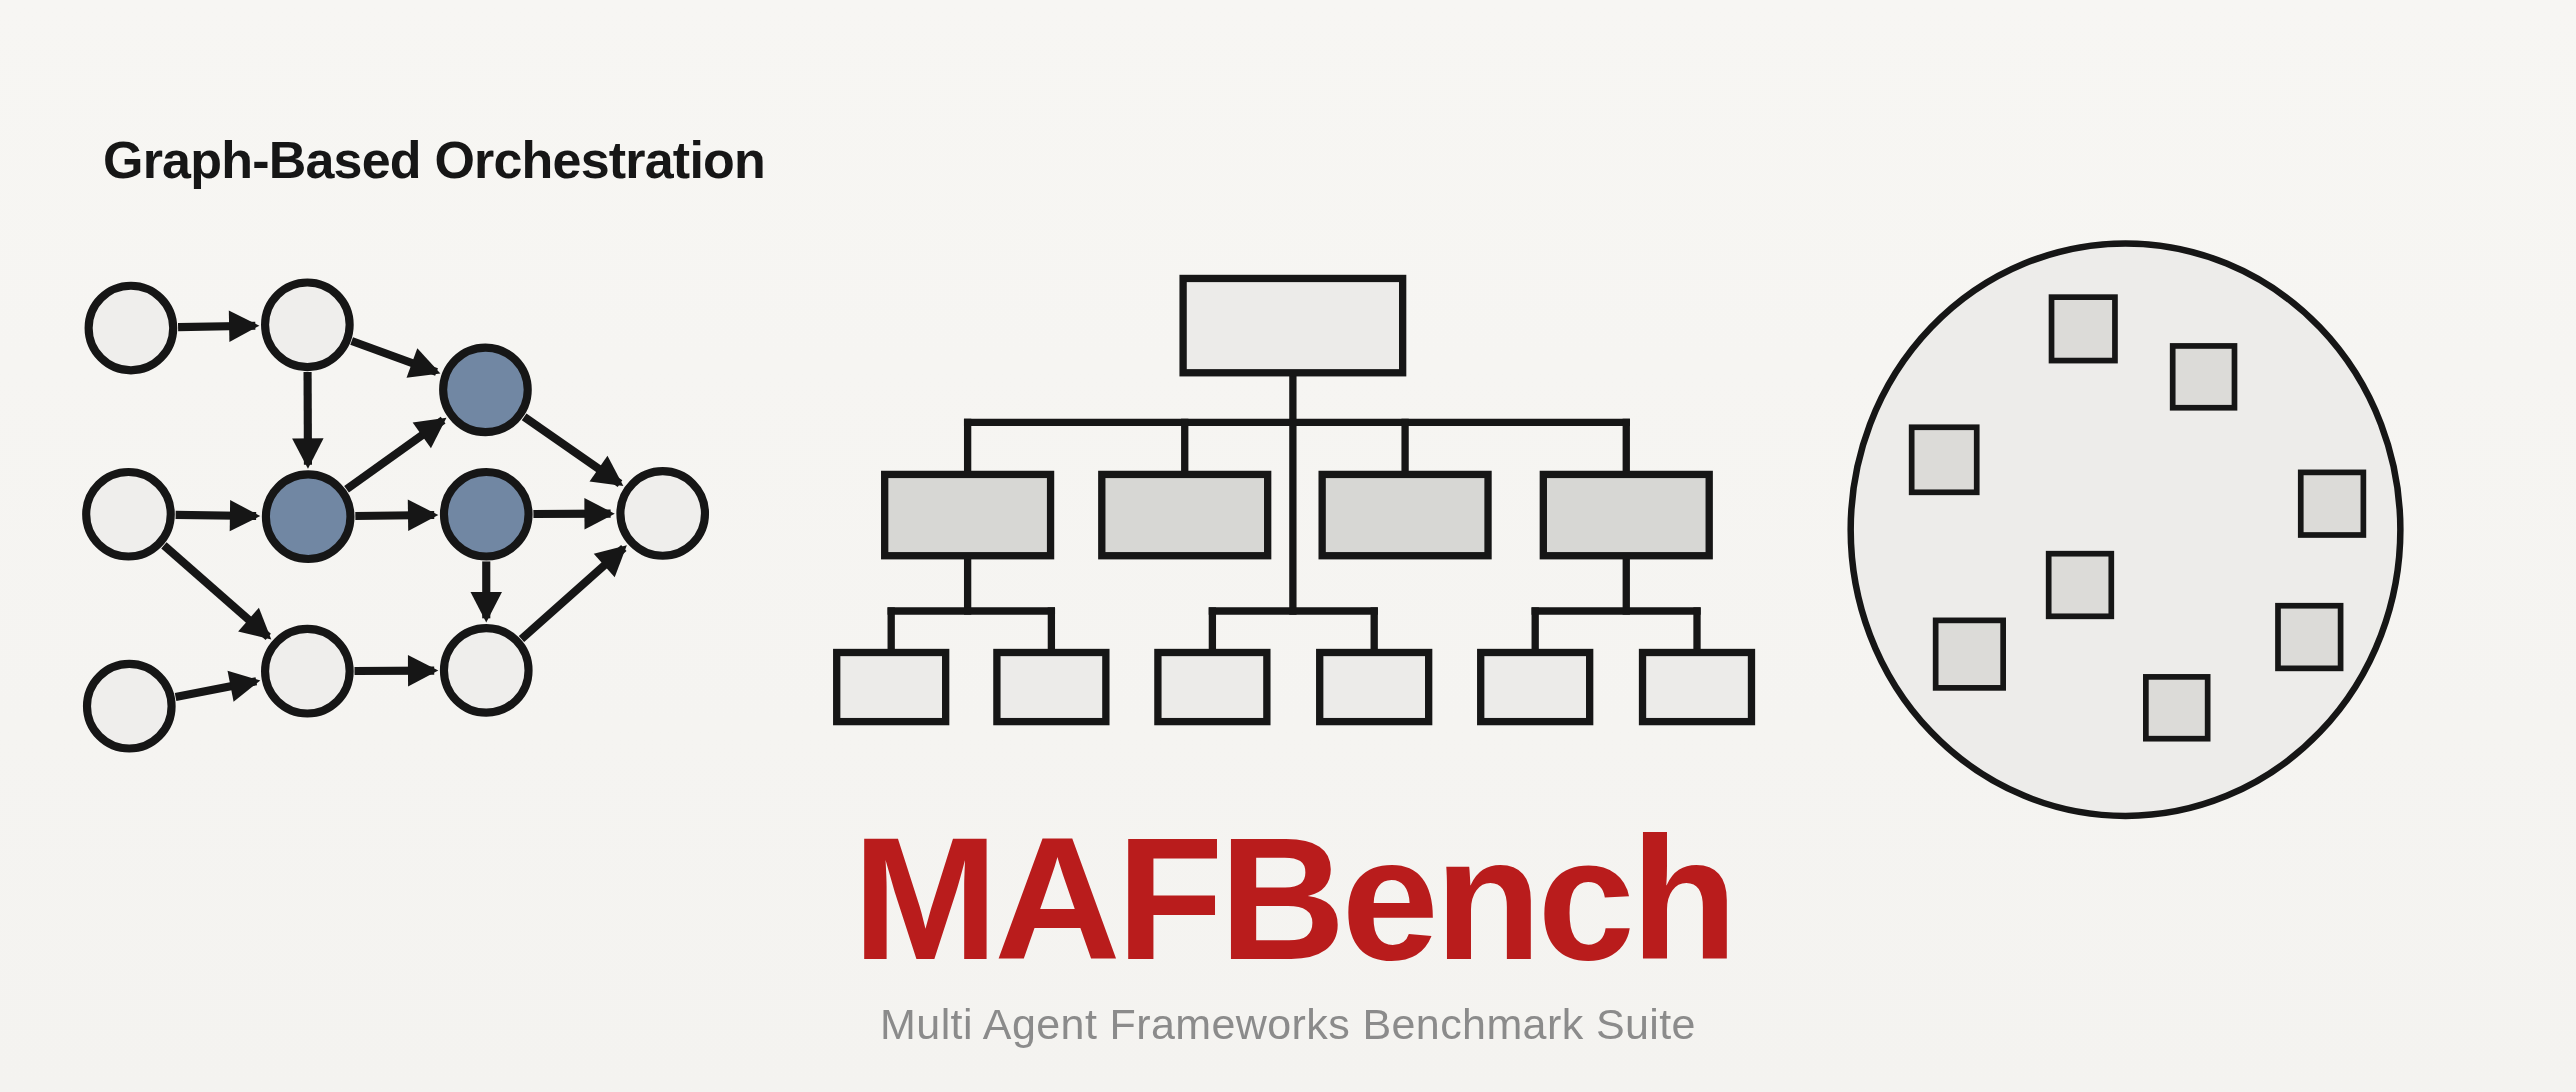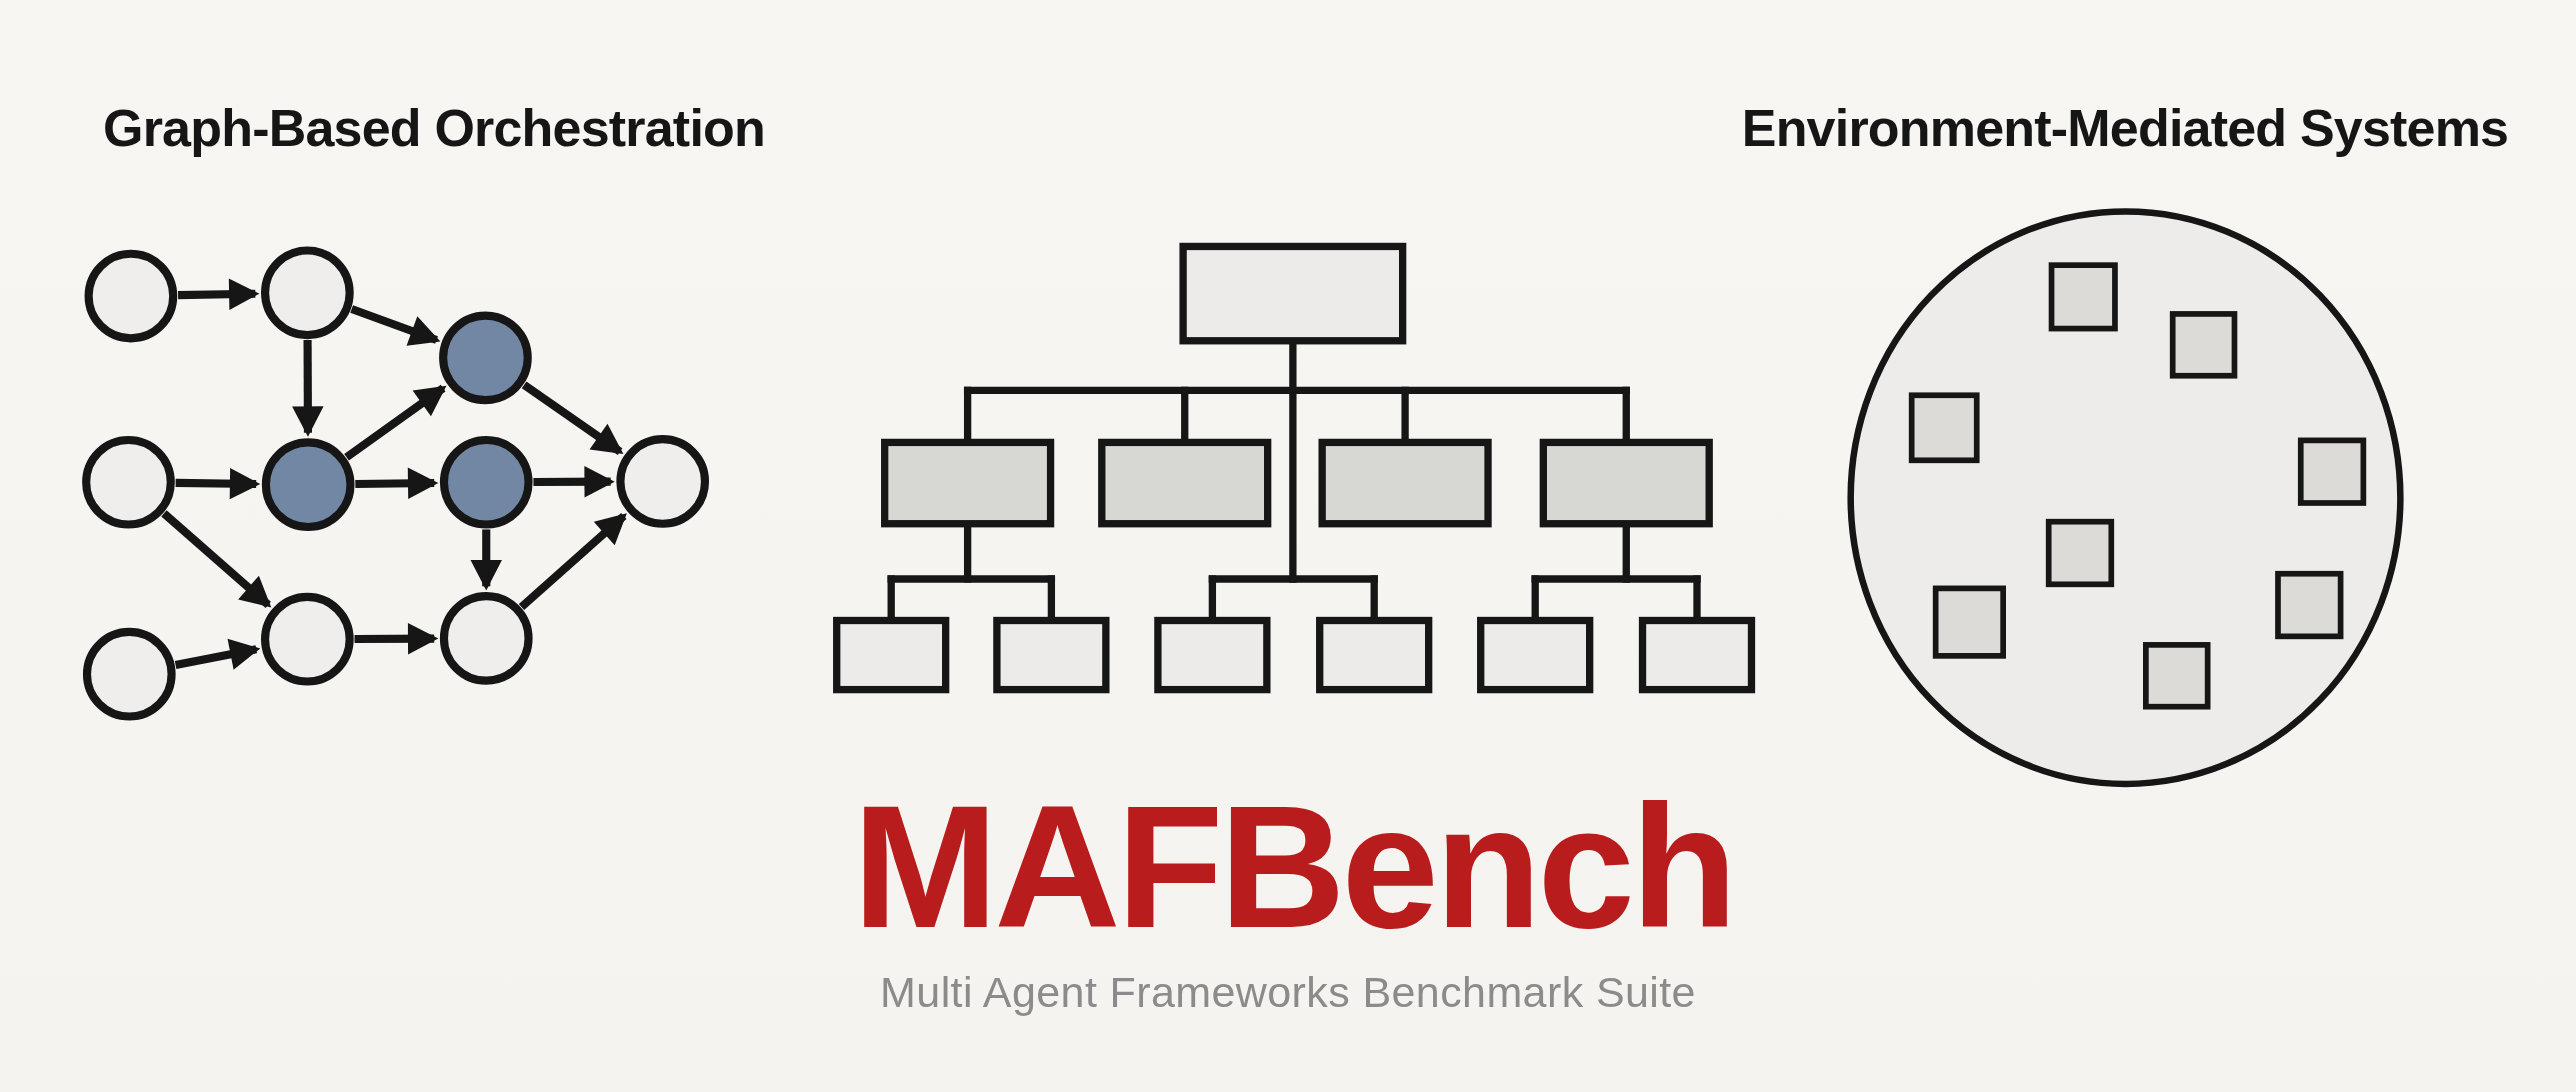--- a/index.html
+++ b/index.html
@@ -2,21 +2,21 @@
 <html style="font-size:13px"><head>
 <meta charset="utf-8">
 <style>
   html,body{margin:0;padding:0;}
   body{
     width:2576px;height:1093px;
     background:linear-gradient(#f7f6f3,#f4f3f0);
     font-family:"Liberation Sans", sans-serif;
     position:relative;overflow:hidden;
   }
-  .stage{position:absolute;inset:0;}
+  .stage{position:absolute;inset:0;margin-top:32px;}
   .panel-title{
     position:absolute;top:102px;transform:translateX(-50%);
     font-size:52px;font-weight:bold;letter-spacing:-0.8px;
     color:#161616;white-space:nowrap;line-height:1;
   }
   #title-graph{left:434px;}
   #title-roles{left:1288px;}
   #title-env{left:2125px;}
   #canvas{position:absolute;left:0;top:0;}
   .brand-title{
@@ -28,21 +28,20 @@
     position:absolute;left:1288px;top:971px;transform:translateX(-50%);
     font-size:43px;font-weight:normal;letter-spacing:0.4px;
     line-height:1;white-space:nowrap;
   }
 </style>
 </head>
 <body>
 
 <div class="stage">
   <div class="panel-title" id="title-graph">Graph-Based Orchestration</div>
-  <div class="panel-title" id="title-env">Environment-Mediated Systems</div>
 
   <svg id="canvas" width="2576" height="1093" viewBox="0 0 3168 1344">
       <defs>
         <marker id="arrow" viewBox="0 0 12 12" refX="10" refY="6" markerWidth="4.6" markerHeight="4.3" orient="auto" markerUnits="strokeWidth">
           <path d="M1,0.6 L11.4,6 L1,11.4 Z" fill="#161616"></path>
         </marker>
       </defs>
       <g>
         <line x1="218.99014882904086" y1="362.93105716444165" x2="314.01087025761007" y2="361.17952312889196" stroke="#161616" stroke-width="10" marker-end="url(#arrow)"></line>
         <line x1="432.47890749813" y1="379.9009707755726" x2="536.8853434503393" y2="418.040308109713" stroke="#161616" stroke-width="10" marker-end="url(#arrow)"></line>

